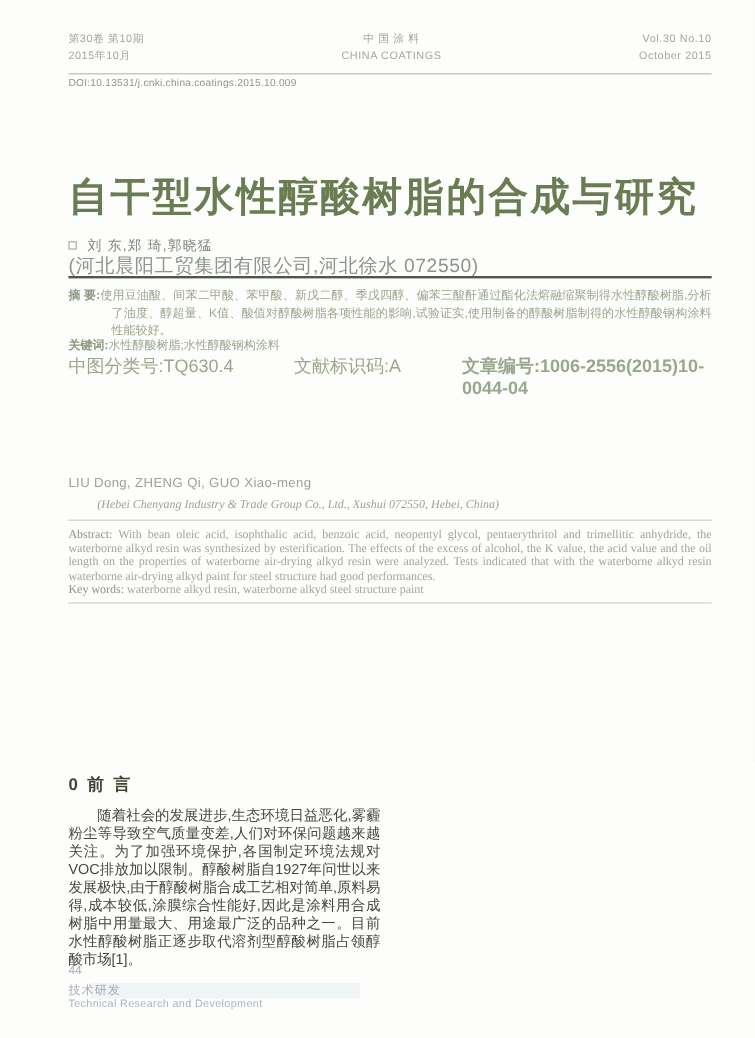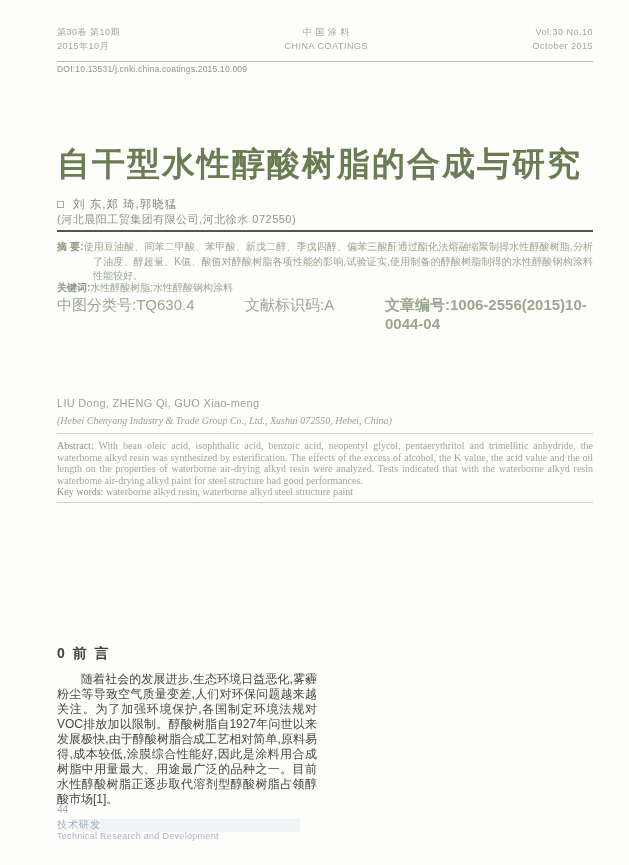--- a/index.html
+++ b/index.html
@@ -32,40 +32,40 @@
   .rule1{top:61px;}
   .doi-line{top:64px;font-size:8.5px;color:#90938e;letter-spacing:.2px;}
 
   
   .cn-title{top:142px;font-size:33px;font-weight:700;color:var(--title-green);
     letter-spacing:2px;white-space:nowrap;}
   .authors-cn{top:197px;font-size:11.5px;color:#7d897a;letter-spacing:1px;
     display:flex;align-items:center;}
   .author-marker{display:inline-block;width:7px;height:7px;border:1px solid #a6ae9f;
     margin-right:9px;flex:0 0 auto;}
-  .affiliation-cn{top:212px;font-size:11px;color:#8d968a;letter-spacing:.5px;}
+  .affiliation-cn{top:212px;font-size:16px;color:#8d968a;letter-spacing:.5px;}
   .rule-dark{position:absolute;height:2px;background:var(--accent-rule);top:230px;}
 
   
   .abstract-cn{top:240px;font-size:10px;line-height:14.5px;color:var(--muted-green);
     text-align:justify;}
   .hang{padding-left:36px;text-indent:-36px;}
   .lab{font-weight:700;color:#8b9a80;}
   .keywords-cn{top:281px;font-size:10px;color:var(--muted-green);}
   .meta-row{top:296px;font-size:15px;color:var(--muted-green);height:12px;}
   .meta-row .g1{position:absolute;left:0;}
   .meta-row .g2{position:absolute;left:188px;}
   .meta-row .g3{position:absolute;left:328px;font-weight:bold;}
 
   
   .en-title{top:333px;width:490px;font-size:22px;line-height:28px;font-weight:700;
     color:var(--en-title-green);letter-spacing:.2px;}
   .authors-en{top:397px;font-size:11px;color:#9ba399;letter-spacing:.3px;}
   .affiliation-en{top:415px;font-size:10px;color:#9ba399;
-    font-family:"Liberation Serif",serif;font-style:italic;}
+    font-family:"Liberation Serif",serif;font-style:italic;margin-left:24px;}
   .rule3{top:433px;background:#cdd1c9;}
   .abstract-en{top:440px;font-size:10px;line-height:11.6px;color:#a0a89d;
     font-family:"Liberation Serif",serif;text-align:justify;}
   .lab-en{font-weight:400;color:#8c958a;margin-top:18px;}
   .rule4{top:502px;background:#cdd1c9;}
 
   
   .body-cols{top:645px;display:flex;gap:16px;}
   .col{width:260px;}
   .sec-heading{font-size:14px;font-weight:700;color:#3f4437;letter-spacing:2px;}

